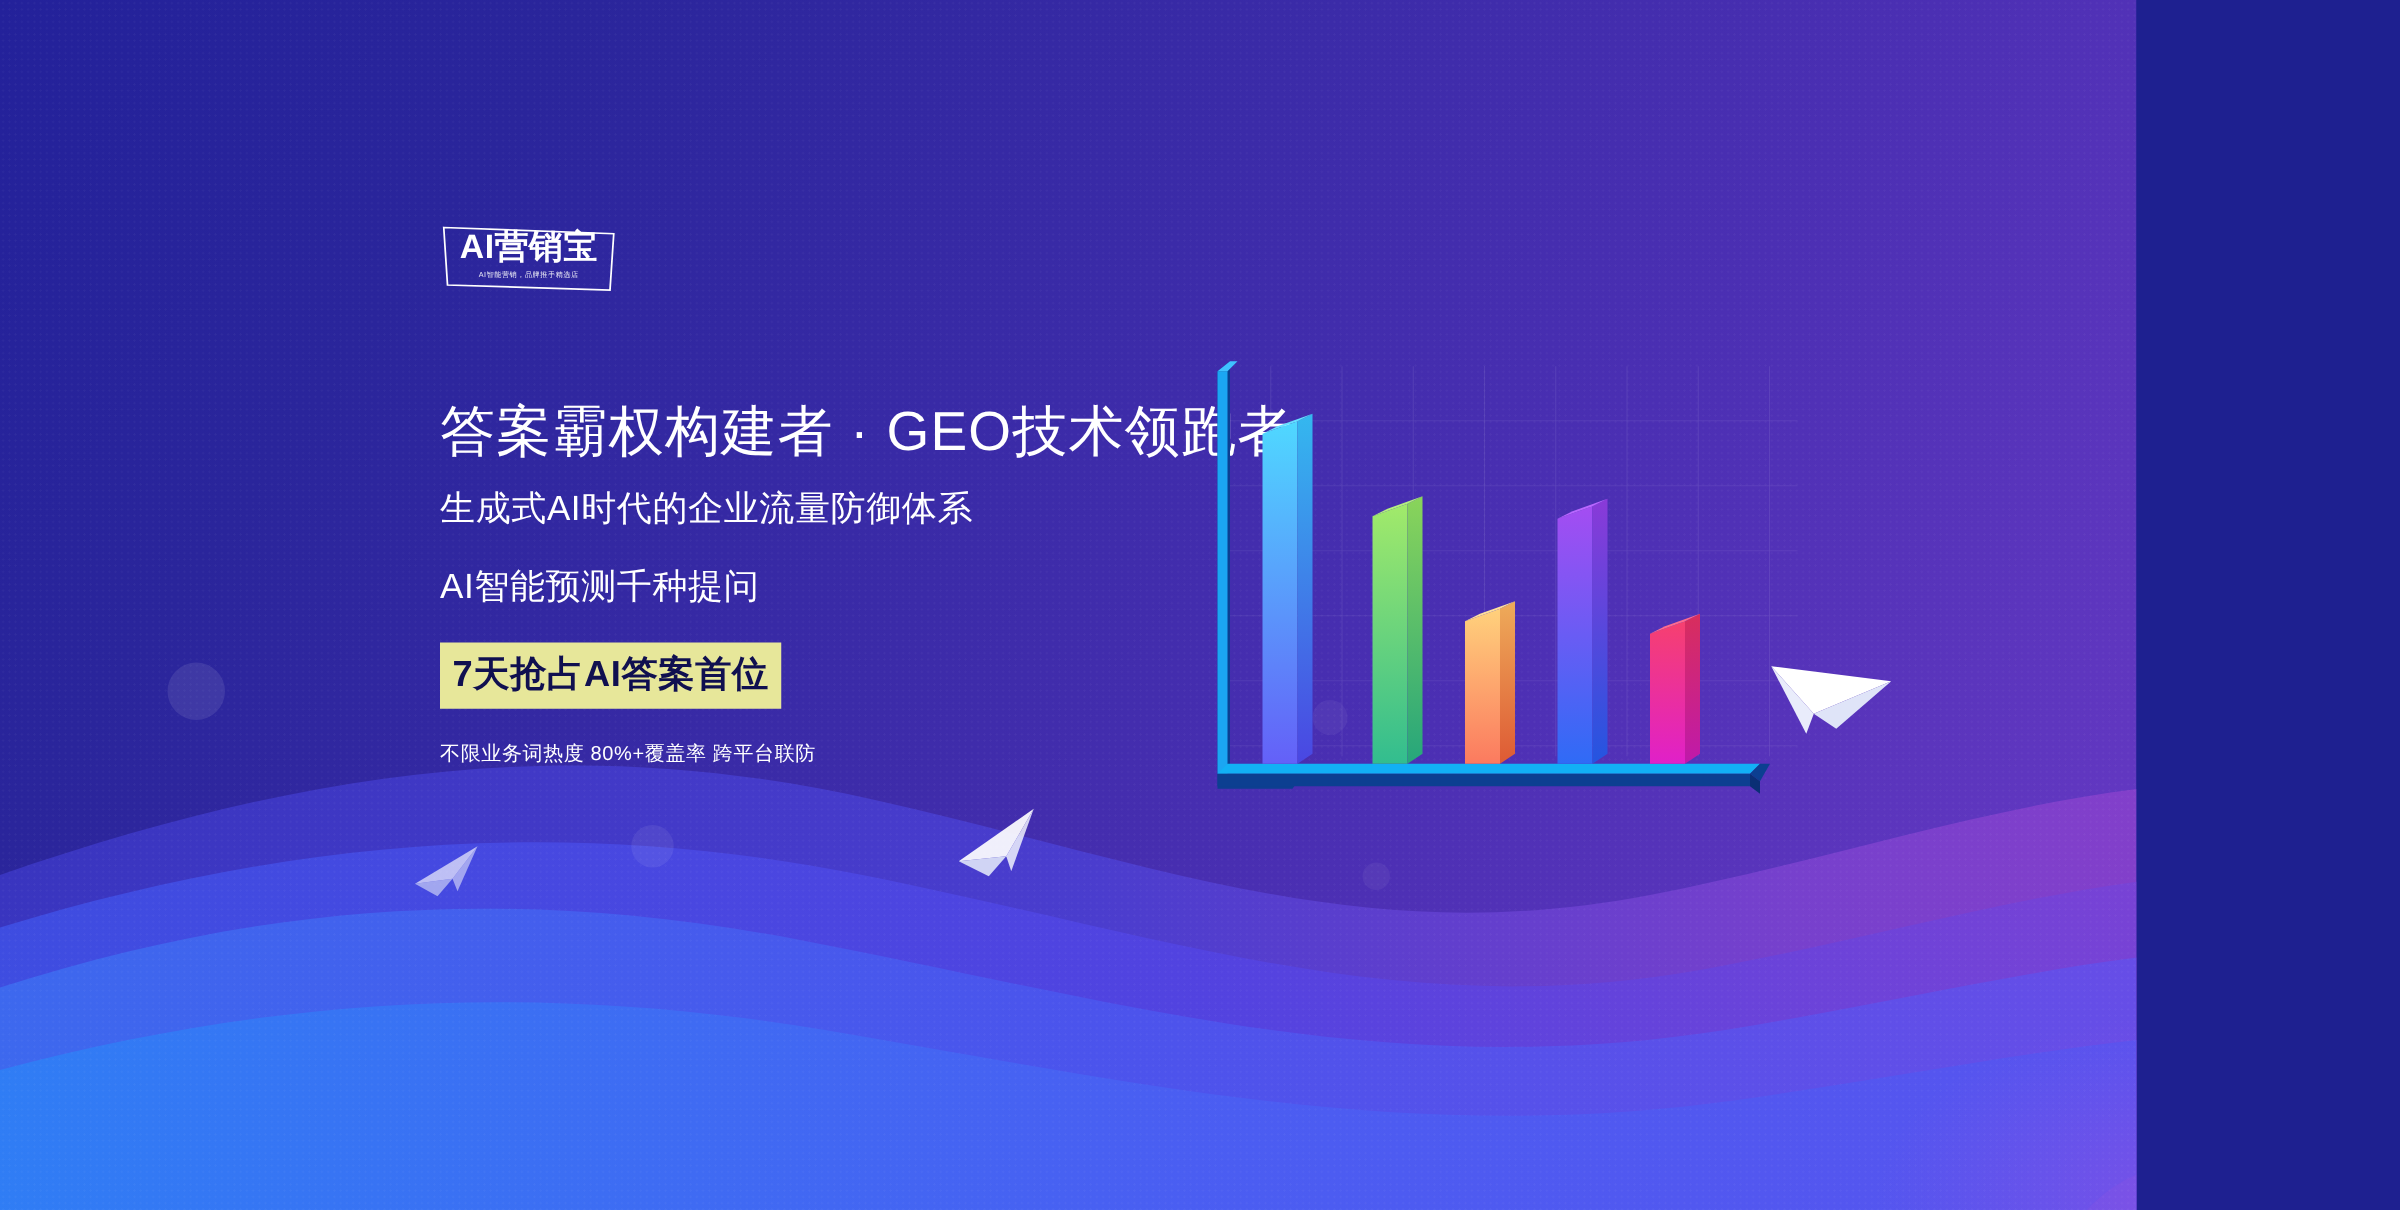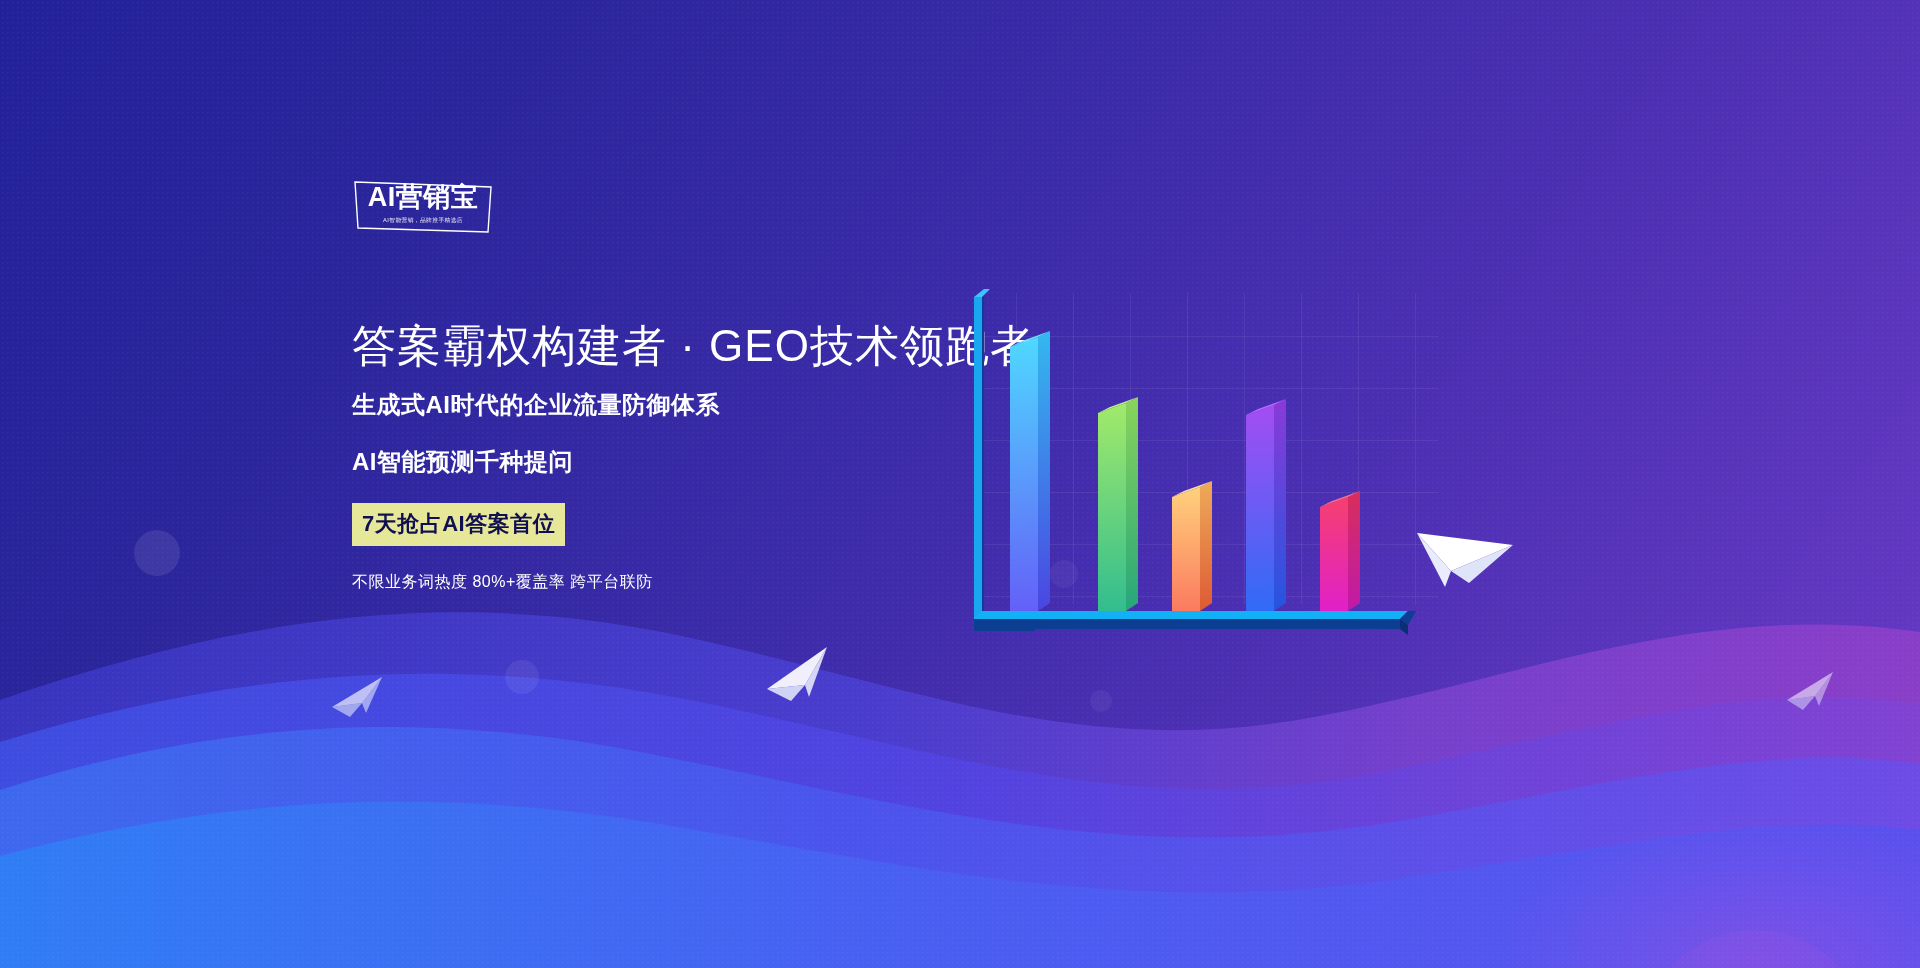--- a/index.html
+++ b/index.html
@@ -7,30 +7,31 @@
     margin: 0;
     padding: 0;
     background: #1e2090;
   }
   body {
     font-family: "Liberation Sans", "DejaVu Sans", sans-serif;
   }
 
   #banner {
     position: relative;
-    width: 1920px;
+    width: 1688px;
     height: 968px;
     overflow: hidden;
     background: linear-gradient(125deg,
                 #23219a 0%,
                 #2a259b 20%,
                 #3b2ba8 45%,
                 #4b2fb3 65%,
                 #5b35bd 82%,
                 #6a3ac6 100%);
+    padding-left: 21px;
   }
 
   
   .bg-layer {
     position: absolute;
     inset: 0;
     pointer-events: none;
   }
   .bg-layer svg { display: block; width: 1920px; height: 968px; }
 
@@ -100,33 +101,33 @@
     color: #ffffff;
     font-size: 44px;
     font-weight: 400;
     letter-spacing: 1px;
     line-height: 1.25;
     white-space: nowrap;
     margin: 0 0 16px 0;
   }
   .subline {
     color: #ffffff;
-    font-size: 24px;
-    font-weight: 700;
+    font-size: 28px;
+    font-weight: 400;
     letter-spacing: 0.5px;
     line-height: 1.3;
     white-space: nowrap;
     margin: 0 0 26px 0;
   }
   .highlight-row { margin: 0 0 26px 0; }
   .highlight {
     display: inline-block;
     background: #e7e79a;
     color: #101050;
-    font-size: 22px;
+    font-size: 29px;
     font-weight: 700;
     letter-spacing: 0.5px;
     padding: 6px 10px 7px 10px;
     white-space: nowrap;
   }
   .tagline {
     color: #ffffff;
     font-size: 16px;
     font-weight: 400;
     letter-spacing: 0.5px;

